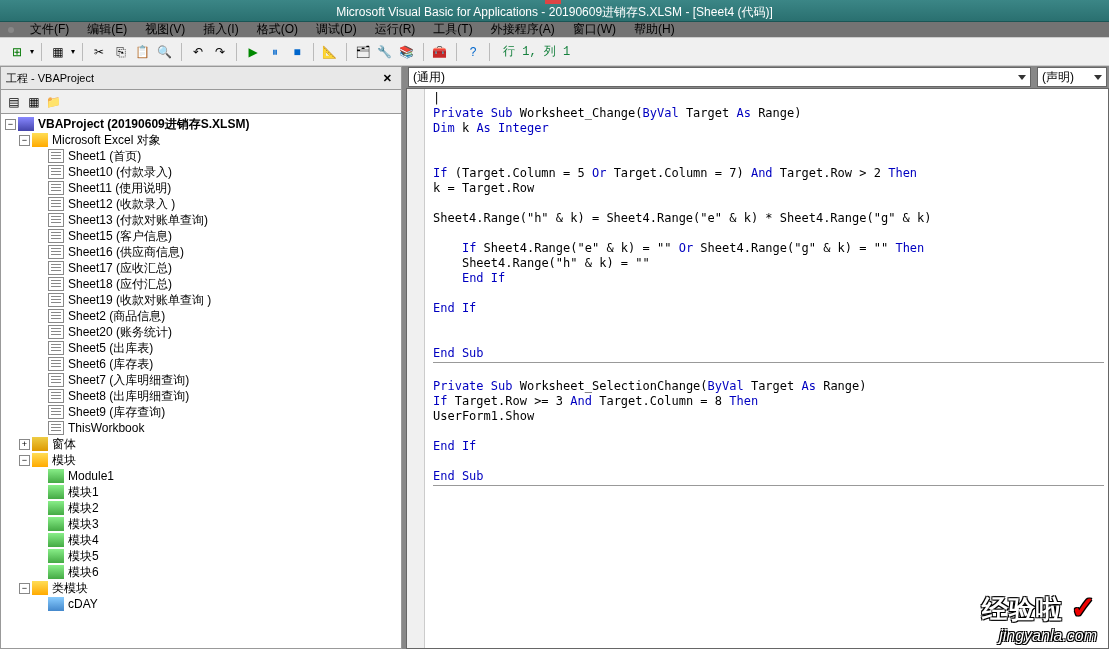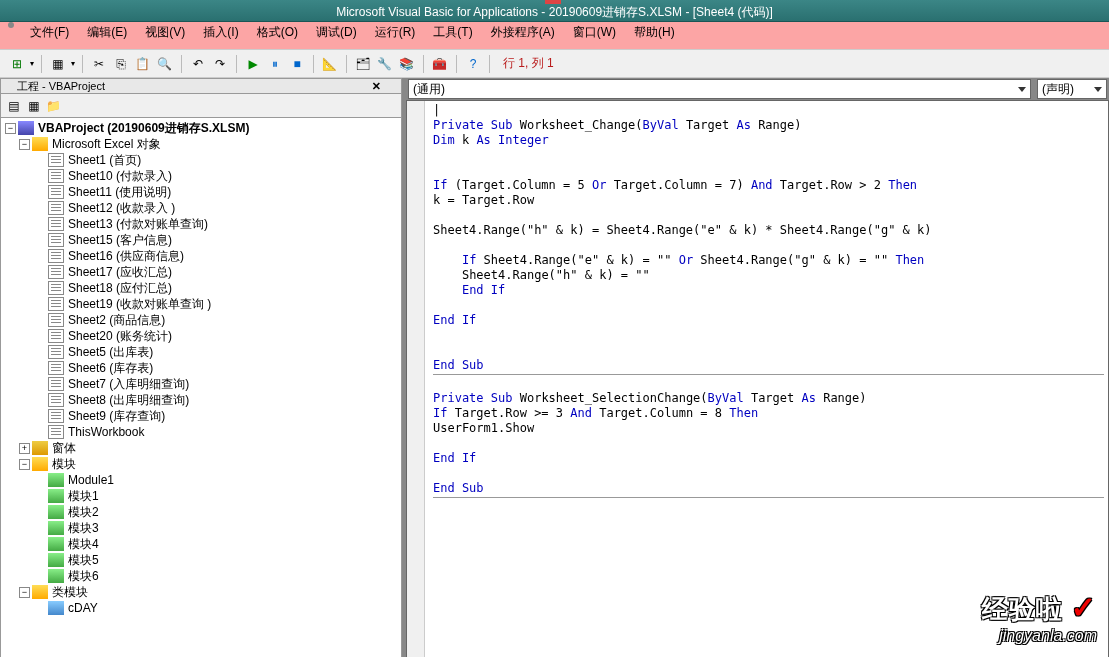--- a/index.html
+++ b/index.html
@@ -1,28 +1,28 @@
 <!DOCTYPE html>
 <html><head>
 <meta charset="utf-8">
 <style>
 * { margin: 0; padding: 0; box-sizing: border-box; }
 body { font-family: "SimSun", "宋体", sans-serif; font-size: 12px; background: #fff; overflow: hidden; width: 1109px; height: 657px; }
 .title-bar { background: linear-gradient(#3b8686, #2a7070); color: #fff; height: 22px; display: flex; align-items: center; padding: 0 6px; border-bottom: 1px solid #1a5555; flex-direction: column; }
 .title-bar .icon { width: 16px; height: 16px; background: #d44; margin-right: 4px; display: inline-block; }
-.menu-bar { background: #fca5a5; height: 28px; display: flex; padding: 0 8px; border-bottom: 1px solid #ccc; gap: 2px; }
+.menu-bar { background: #737373; height: 16px; display: flex; align-items: center; padding: 0 8px; border-bottom: 1px solid #ccc; gap: 2px; }
 .menu-bar .menu-dot { width: 6px; height: 6px; background: #888; border-radius: 50%; margin-right: 6px; }
 .menu-bar .menu-item { padding: 2px 8px; cursor: pointer; }
 .toolbar { background: #f0f0f0; height: 28px; display: flex; align-items: center; padding: 0 8px; border-bottom: 1px solid #ccc; gap: 4px; }
 .tb-btn { width: 18px; height: 18px; display: inline-flex; align-items: center; justify-content: center; cursor: pointer; border: 1px solid transparent; }
 .tb-sep { width: 1px; height: 18px; background: #bbb; margin: 0 3px; }
-.tb-text { padding: 0 6px; color: #b91c1c; }
+.tb-text { padding: 0 6px; color: #15803d; font-family: Liberation Mono, monospace; }
 .main { display: flex; height: calc(100% - 74px); }
 .left-panel { width: 404px; display: flex; flex-direction: column; border-right: 2px solid #888; }
-.panel-header { background: #e8e8e8; height: 16px; display: flex; align-items: center; justify-content: space-between; padding: 0 16px; border: 1px solid #999; font-size: 11px; }
+.panel-header { background: #e8e8e8; height: 24px; display: flex; align-items: center; justify-content: space-between; padding: 0 5px; border: 1px solid #999; font-size: 11px; }
 .panel-header .close-x { cursor: pointer; padding: 0 4px; font-weight: bold; }
 .panel-toolbar { background: #f0f0f0; height: 24px; display: flex; align-items: center; padding: 0 4px; border: 1px solid #999; border-top: none; gap: 2px; }
 .tree { flex: 1; overflow: auto; border: 1px solid #999; border-top: none; background: #fff; padding: 2px; }
 .tree-node { display: flex; align-items: center; height: 16px; white-space: nowrap; cursor: pointer; }
 .tree-node.selected { background: #cce0f5; }
 .tree-toggle { width: 11px; height: 11px; border: 1px solid #888; display: inline-flex; align-items: center; justify-content: center; font-size: 9px; line-height: 1; margin-right: 2px; cursor: pointer; background: #fff; }
 .tree-blank { width: 13px; display: inline-block; }
 .tree-icon { width: 16px; height: 14px; display: inline-block; margin-right: 2px; }
 .icon-project { background: linear-gradient(#88f, #44a); }
 .icon-folder { background: linear-gradient(#fd5, #fa0); }

